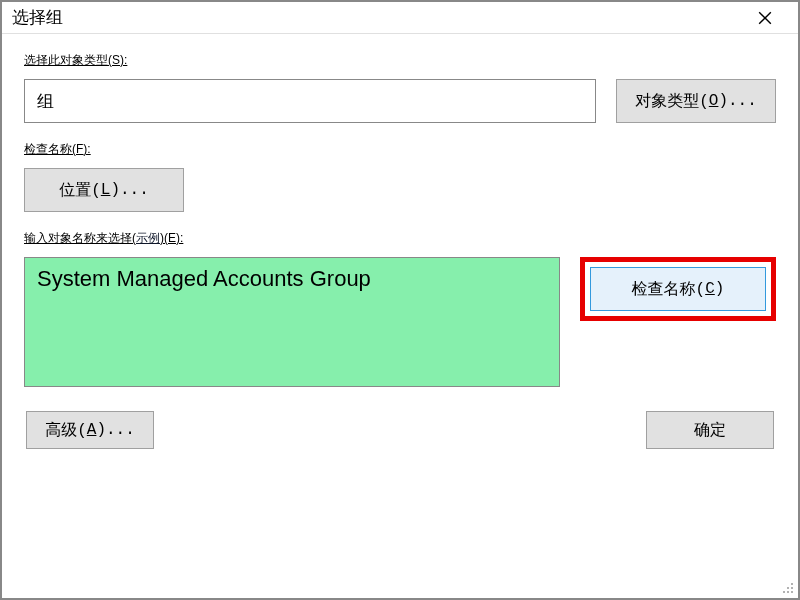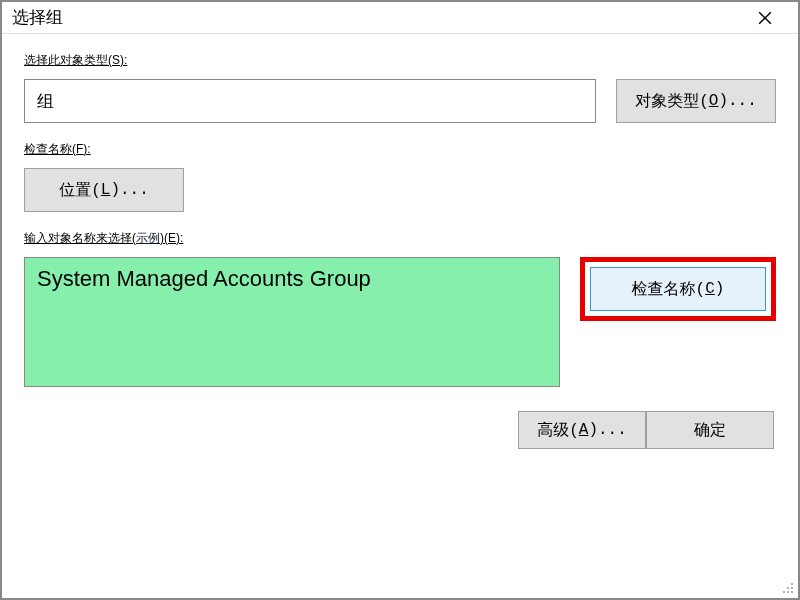--- a/index.html
+++ b/index.html
@@ -93,21 +93,21 @@
       padding: 5px;
       background: #fff;
     }
     .highlight-wrap .btn {
       width: 176px;
       background: #e5f1fb;
       border: 1px solid #3399dd;
     }
     .bottom-row {
       display: flex;
-      justify-content: flex-end;
+      justify-content: space-between;
       margin-top: 24px;
       padding: 0 2px;
       align-items: center;
     }
     .bottom-row .right-group {
       display: flex;
       gap: 10px;
       border-radius: 15px;
     }
     .bottom-row .btn.small {

